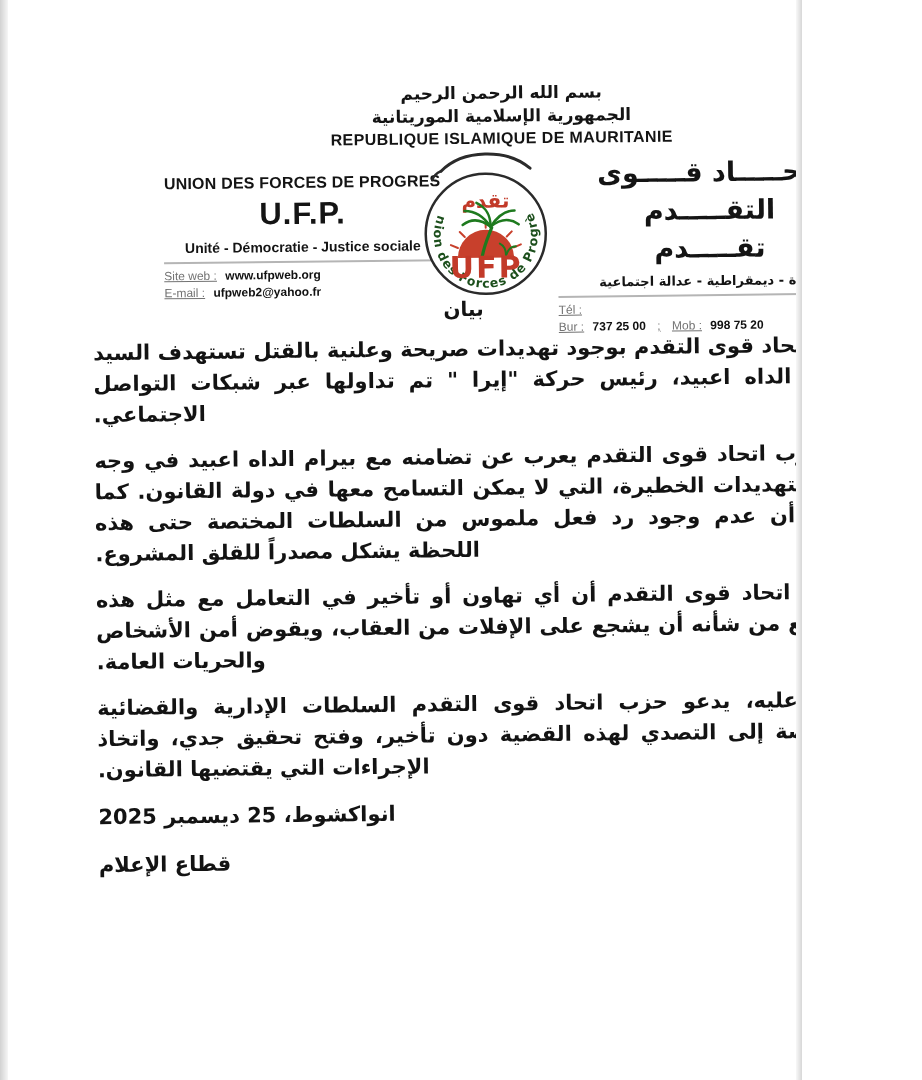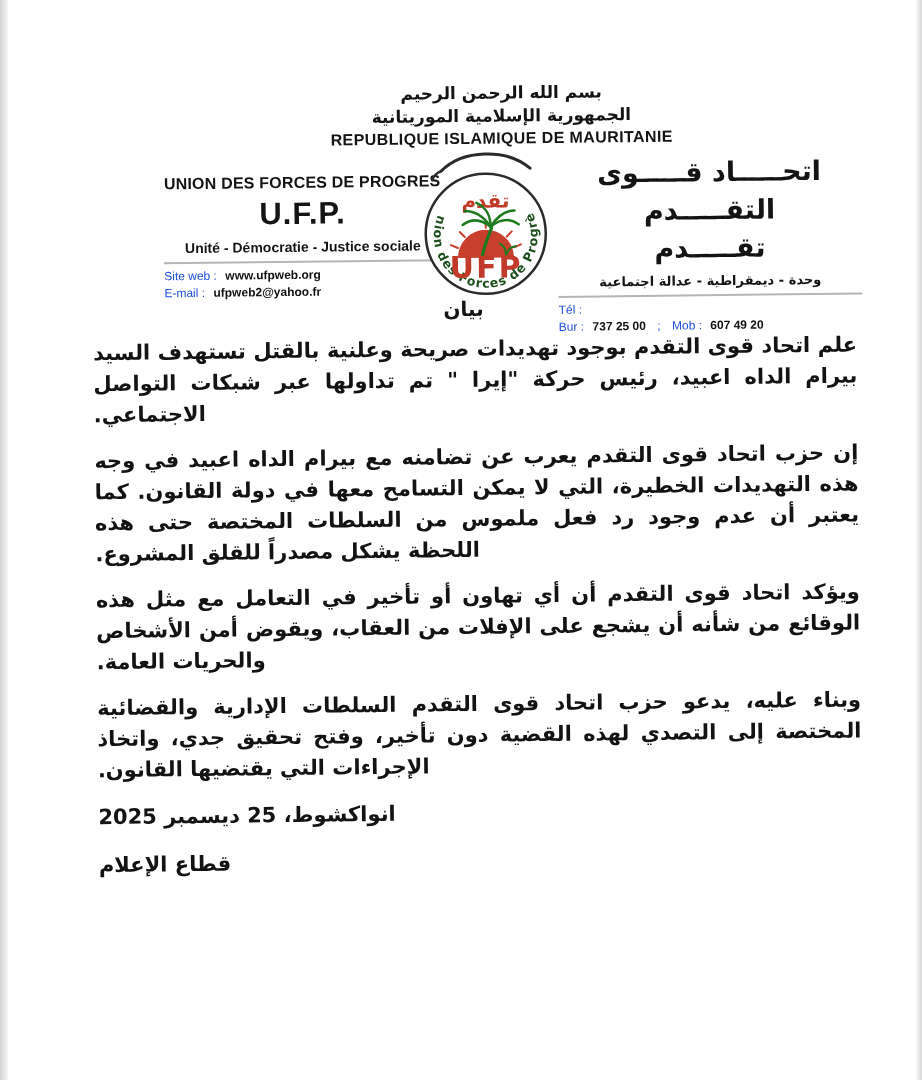--- a/index.html
+++ b/index.html
@@ -1,38 +1,38 @@
 <!DOCTYPE html>
 <html lang="ar"><head>
 <meta charset="utf-8">
 <style>
   html,body{margin:0;padding:0;background:#ffffff;}
   .photo{
-    position:relative;width:922px;height:1080px;background:#ffffff;
+    position:relative;width:802px;height:1080px;background:#ffffff;
     overflow:hidden;color:#141414;
     font-family:"DejaVu Sans",sans-serif;
   }
   .edge{position:absolute;top:0;bottom:0;z-index:5;pointer-events:none;}
   .edge.left{left:0;width:8px;background:linear-gradient(to right,#d2d2d2,#f6f6f6);}
   .edge.right{right:0;width:6px;background:linear-gradient(to left,#d7d7d7,#f8f8f8);}
   .sheet{position:absolute;left:0;top:0;width:922px;height:1080px;transform:rotate(-0.65deg);transform-origin:50% 40%;}
 
   
   .doc-header{position:absolute;top:82px;left:88px;width:834px;text-align:center;font-weight:bold;}
   .doc-header .ar{font-size:17px;line-height:23px;letter-spacing:0.2px;}
   .doc-header .fr{font-size:16px;line-height:22px;font-family:"Liberation Sans",sans-serif;letter-spacing:0.4px;}
 
   
   .lh-left{position:absolute;left:166px;top:172px;width:278px;text-align:center;}
   .lh-left .org{font-family:"Liberation Sans",sans-serif;font-weight:bold;font-size:16px;letter-spacing:0.2px;}
   .lh-left .acr{font-family:"Liberation Sans",sans-serif;font-weight:bold;font-size:31px;line-height:34px;margin-top:5px;letter-spacing:1px;}
   .lh-left .motto{font-family:"Liberation Sans",sans-serif;font-weight:bold;font-size:14px;margin-top:8px;}
   .rule{border:0;border-top:2px solid #b5b5b5;margin:6px 0 4px 0;}
   .contact{ text-align:left;font-family:"Liberation Sans",sans-serif;font-size:12px;line-height:17px;}
-  .contact .lbl{color:#1d4ed8;}
+  .contact .lbl{color:#737373;text-decoration:underline;}
   .contact .val{font-weight:bold;color:#111;margin-left:5px;}
 
   .lh-right{position:absolute;left:560px;top:156px;width:304px;text-align:center;}
   .lh-right .org-ar{font-weight:bold;font-size:27px;line-height:38px;}
   .lh-right .acr-ar{font-weight:bold;font-size:27px;line-height:38px;}
   .lh-right .motto-ar{font-weight:bold;font-size:13px;margin-top:6px;}
   .lh-right .contact{direction:ltr;}
 
   .logo-wrap{position:absolute;left:420px;top:144px;width:136px;height:158px;}
 
@@ -121,21 +121,21 @@
       <div class="motto-ar" dir="rtl">وحدة - ديمقراطية - عدالة اجتماعية</div>
       <hr class="rule">
       <div class="contact">
         <span class="lbl">Tél :</span>
       </div>
       <div class="contact">
         <span class="lbl">Bur :</span>
         <span class="val">737 25 00</span>
         <span class="lbl" style="margin:0 8px;">;</span>
         <span class="lbl">Mob :</span>
-        <span class="val">607 49 20</span>
+        <span class="val">998 75 20</span>
       </div>
     </div>
 
     <div class="stmt-title">بيان</div>
 
     <div class="stmt-body">
       <p>علم اتحاد قوى التقدم بوجود تهديدات صريحة وعلنية بالقتل تستهدف السيد بيرام الداه اعبيد، رئيس حركة "إيرا " تم تداولها عبر شبكات التواصل الاجتماعي.</p>
       <p>إن حزب اتحاد قوى التقدم يعرب عن تضامنه مع بيرام الداه اعبيد في وجه هذه التهديدات الخطيرة، التي لا يمكن التسامح معها في دولة القانون. كما يعتبر أن عدم وجود رد فعل ملموس من السلطات المختصة حتى هذه اللحظة يشكل مصدراً للقلق المشروع.</p>
       <p>ويؤكد اتحاد قوى التقدم أن أي تهاون أو تأخير في التعامل مع مثل هذه الوقائع من شأنه أن يشجع على الإفلات من العقاب، ويقوض أمن الأشخاص والحريات العامة.</p>
       <p>وبناء عليه، يدعو حزب اتحاد قوى التقدم السلطات الإدارية والقضائية المختصة إلى التصدي لهذه القضية دون تأخير، وفتح تحقيق جدي، واتخاذ الإجراءات التي يقتضيها القانون.</p>

